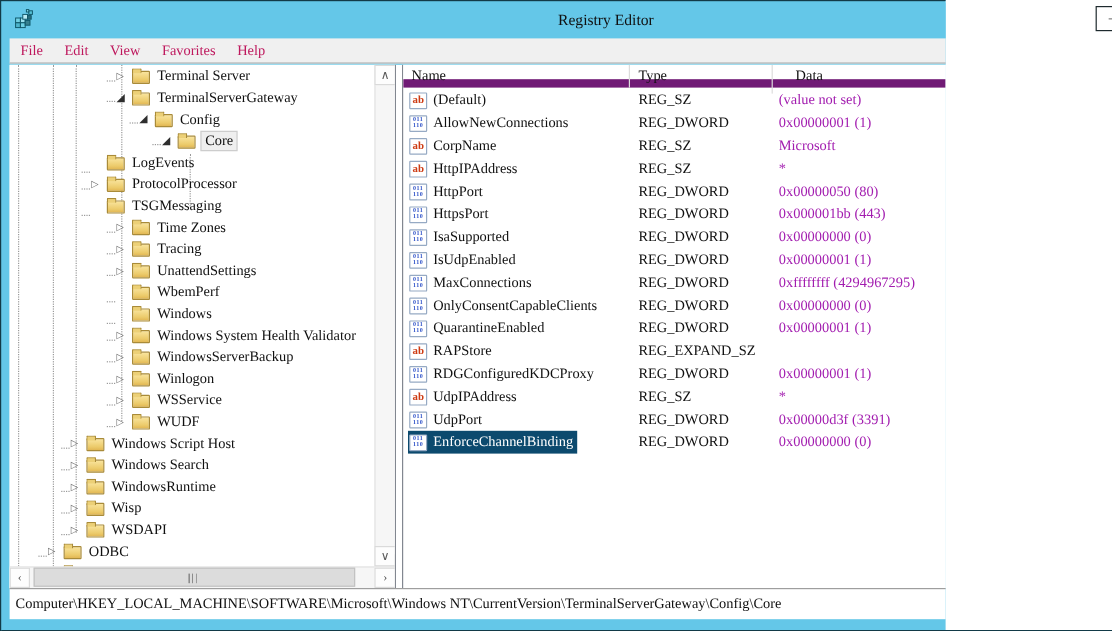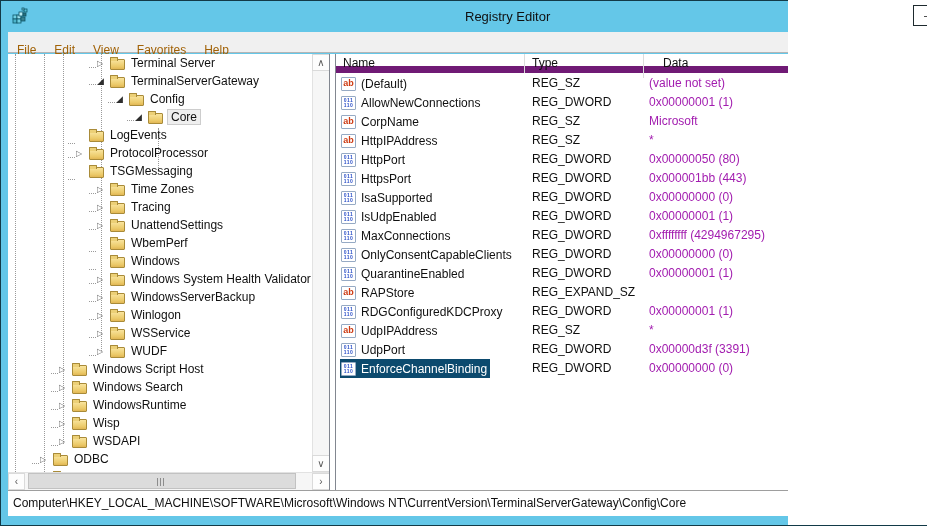--- a/index.html
+++ b/index.html
@@ -1,29 +1,29 @@
 <!DOCTYPE html>
 <html><head>
 <meta charset="utf-8">
 <style>
   * { margin:0; padding:0; box-sizing:border-box; }
   html,body { width:927px; height:526px; overflow:hidden; }
   body { font-family:"Liberation Sans","DejaVu Sans",sans-serif; font-size:12px; color:#1a1a1a; background:#fff; }
 
-  .window { position:absolute; left:0; top:0; width:788px; height:526px; background:#64c7e8; border-top:1px solid #123a47; border-left:1px solid #123a47; }
+  .window { position:absolute; left:0; top:0; width:788px; height:526px; background:#64c7e8; border-top:1px solid #123a47; border-left:1px solid #123a47;font-family:Liberation Serif, serif; }
 
   
   .titlebar { position:absolute; left:1px; top:1px; right:0; height:30px; background:#64c7e8; }
   .app-icon { position:absolute; left:9px; top:5px; width:20px; height:20px; }
   .title { position:absolute; left:463px; top:7px; font-size:13px; color:#101010; white-space:nowrap; }
   .minbtn { position:absolute; left:911px; top:3px; width:30px; height:21px; border:1px solid #1e2a2e; color:#101010; font-size:11px; text-align:left; padding-left:10px; line-height:19px; }
 
   
   .menubar { position:absolute; left:7px; top:31px; right:0; height:21px; background:#f0f0f0; display:flex; border-bottom:1px solid #b5b5b5; }
-  .menuitem { padding:8px 9px; line-height:20px; color:#a16207; }
+  .menuitem { padding:0 9px; line-height:20px; color:#be185d; }
 
   
   .content { position:absolute; left:7px; top:53px; right:0; height:436px; background:#fff; }
 
   
   .tree-pane { position:absolute; left:0; top:0; width:322px; height:436px; background:#fff; border-right:1px solid #828790; overflow:hidden; }
   .guide { position:absolute; width:0; border-left:1px dotted #9a9a9a; }
   .trow { position:absolute; left:0; width:305px; height:18px; display:flex; align-items:center; white-space:nowrap; }
   .l3{padding-left:32px}.l4{padding-left:51px}.l6{padding-left:89px}.l7{padding-left:108px}.l8{padding-left:127px}.l9{padding-left:68px}
   .tw { flex:0 0 13px; width:13px; font-size:8px; color:#6e6e6e; position:relative; text-align:left; }

